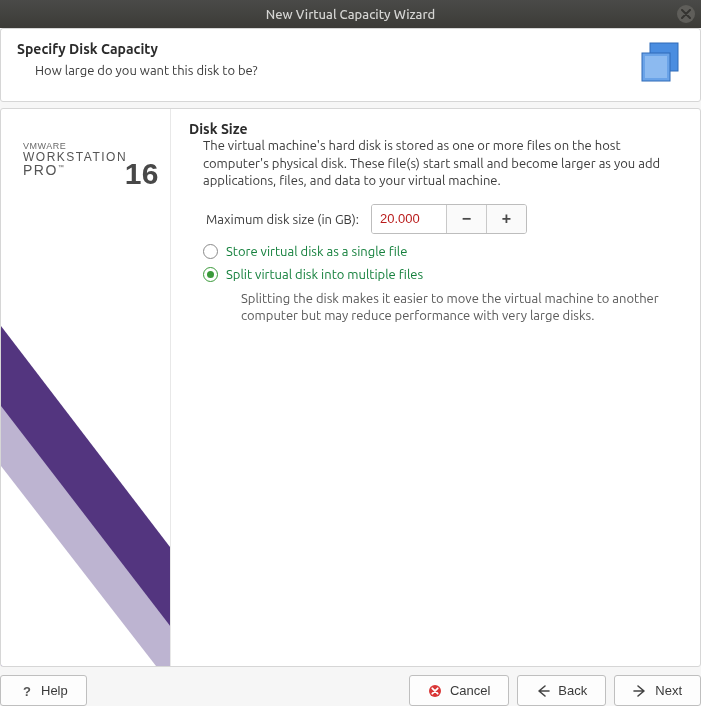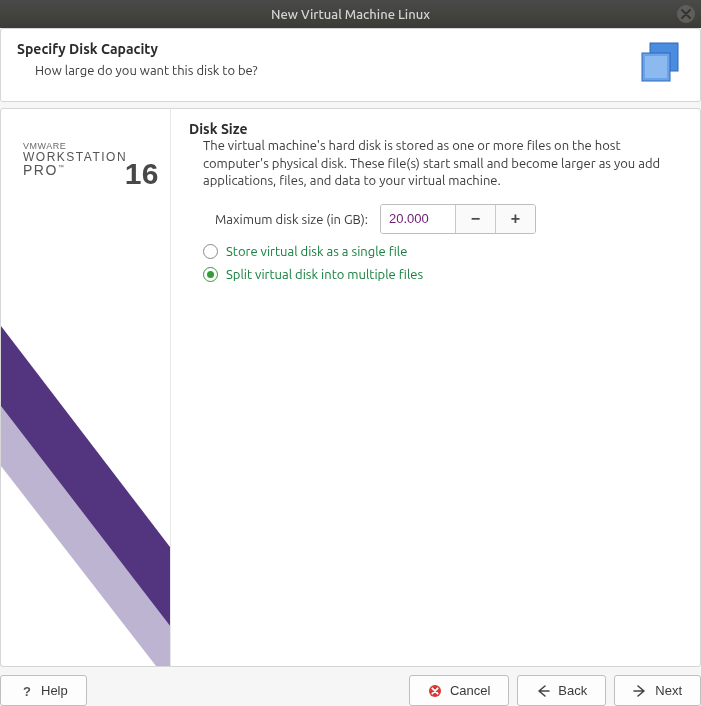--- a/index.html
+++ b/index.html
@@ -129,39 +129,39 @@
     .desc {
       font-size: 13px;
       color: #3b3b3b;
       line-height: 1.35;
       margin-left: 14px;
       margin-bottom: 14px;
     }
     .row-disk {
       display: flex;
       align-items: center;
-      margin-left: 26px;
+      margin-left: 17px;
       margin-bottom: 10px;
       gap: 12px;
     }
     .row-disk label { font-size: 13px; color:#3b3b3b; }
     .spin {
       display: flex;
       border: 1px solid #bdbdbd;
       border-radius: 3px;
       overflow: hidden;
       height: 30px;
     }
     .spin input {
       width: 74px;
       border: none;
       font-size: 13px;
       padding: 0 8px;
       outline: none;
-      color: #701a75;
+      color: #b91c1c;
       background:#fff;
     }
     .spin button {
       width: 40px;
       border: none;
       border-left: 1px solid #c9c9c9;
       background: #fafafa;
       font-size: 16px;
       font-weight: 600;
       color: #4a4a4a;
@@ -220,21 +220,21 @@
     .footer-right { display:flex; gap:8px; }
     .ic {
       display:inline-flex; align-items:center; justify-content:center;
       width: 14px; height: 14px;
     }
   </style>
 </head>
 <body>
 
 <div class="titlebar">
-  <span>New Virtual Machine Linux</span>
+  <span>New Virtual Capacity Wizard</span>
   <div class="close">
     <svg width="10" height="10" viewBox="0 0 10 10">
         <path d="M1 1 L9 9 M9 1 L1 9" stroke="#2e2d2a" stroke-width="2" stroke-linecap="round"></path>
       </svg>
   </div>
 </div>
 
 <div class="window">
   <div class="header-card">
     <div class="titles">
@@ -279,20 +279,21 @@
 
       <div class="radio-group">
         <div class="radio-row">
           <span class="radio"></span>
           <span class="radio-label">Store virtual disk as a single file</span>
         </div>
         <div class="radio-row">
           <span class="radio checked"></span>
           <span class="radio-label">Split virtual disk into multiple files</span>
         </div>
+        <p class="hint">Splitting the disk makes it easier to move the virtual machine to another computer but may reduce performance with very large disks.</p>
       </div>
     </div>
   </div>
 
   <div class="footer">
     <div class="footer-left">
       <button class="btn">
         <span class="ic">
             <svg width="14" height="14" viewBox="0 0 14 14">
               <text x="4" y="12" font-size="13" font-weight="700" fill="#555">?</text>

